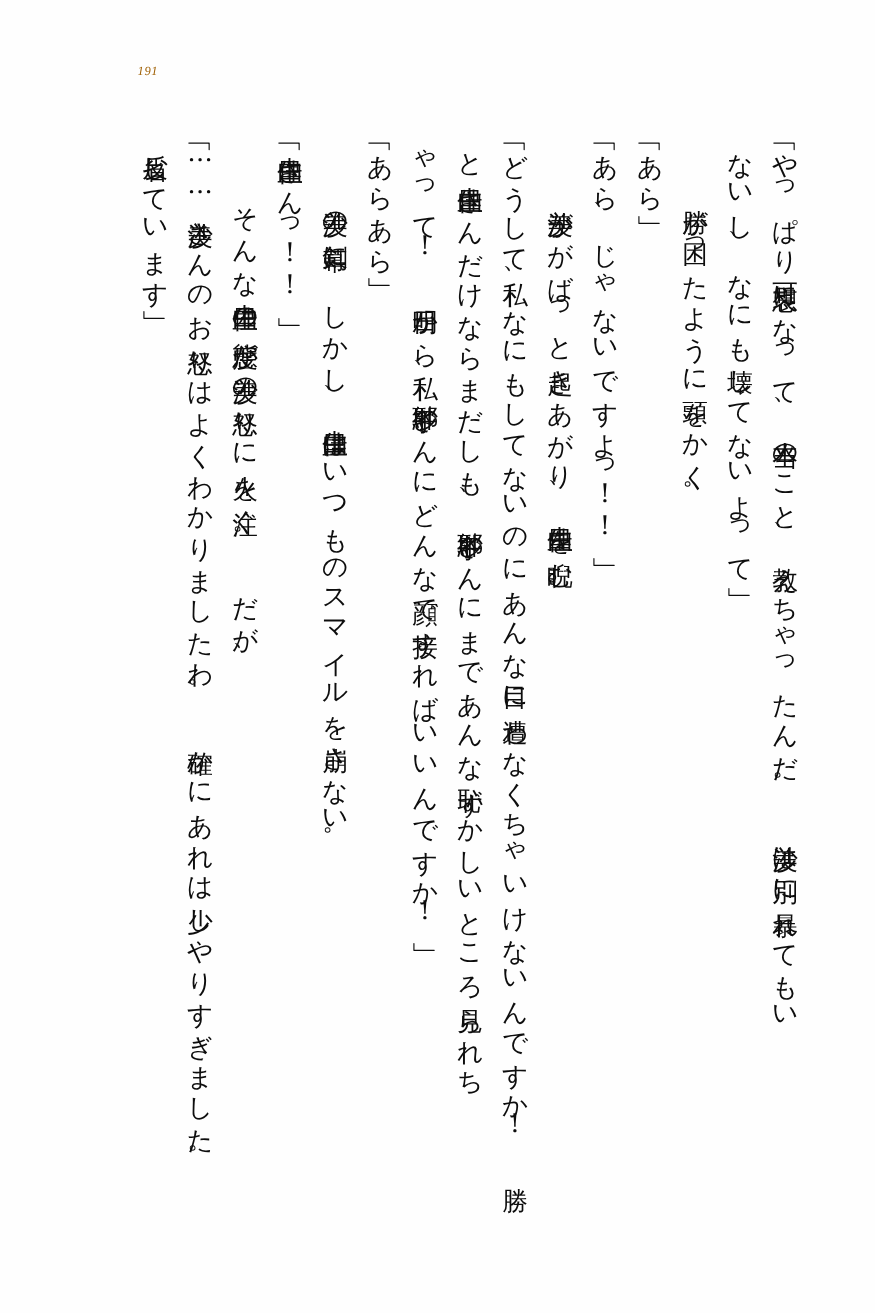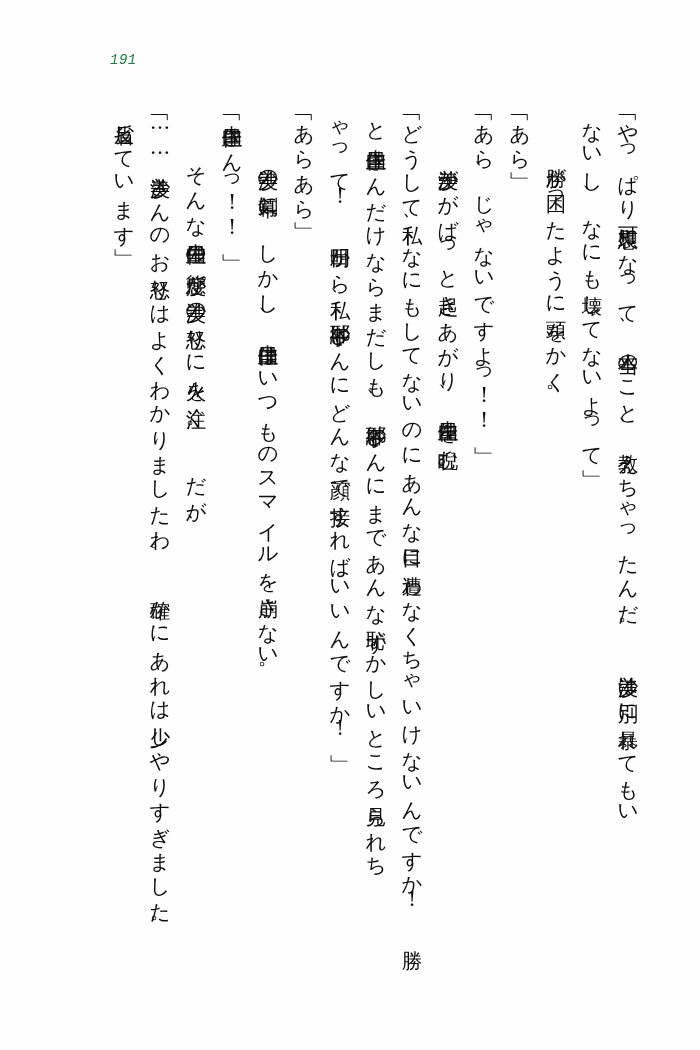--- a/index.html
+++ b/index.html
@@ -20,24 +20,24 @@
     position: absolute;
     inset: 0;
     background: #fefefe;
   }
 
   
   #page-number {
     position: absolute;
     top: 52px;
     left: 110px;
-    font-size: 14px;
+    font-size: 10px;
     font-style: italic;
-    font-family: Liberation Mono, monospace;
-    color: #15803d;
+    font-family: Liberation Serif, serif;
+    color: #a16207;
     letter-spacing: 0.5px;
   }
 
   
   #text-body {
     position: absolute;
     top: 108px;
     right: 62px;
     left: 72px;
     height: 860px;

